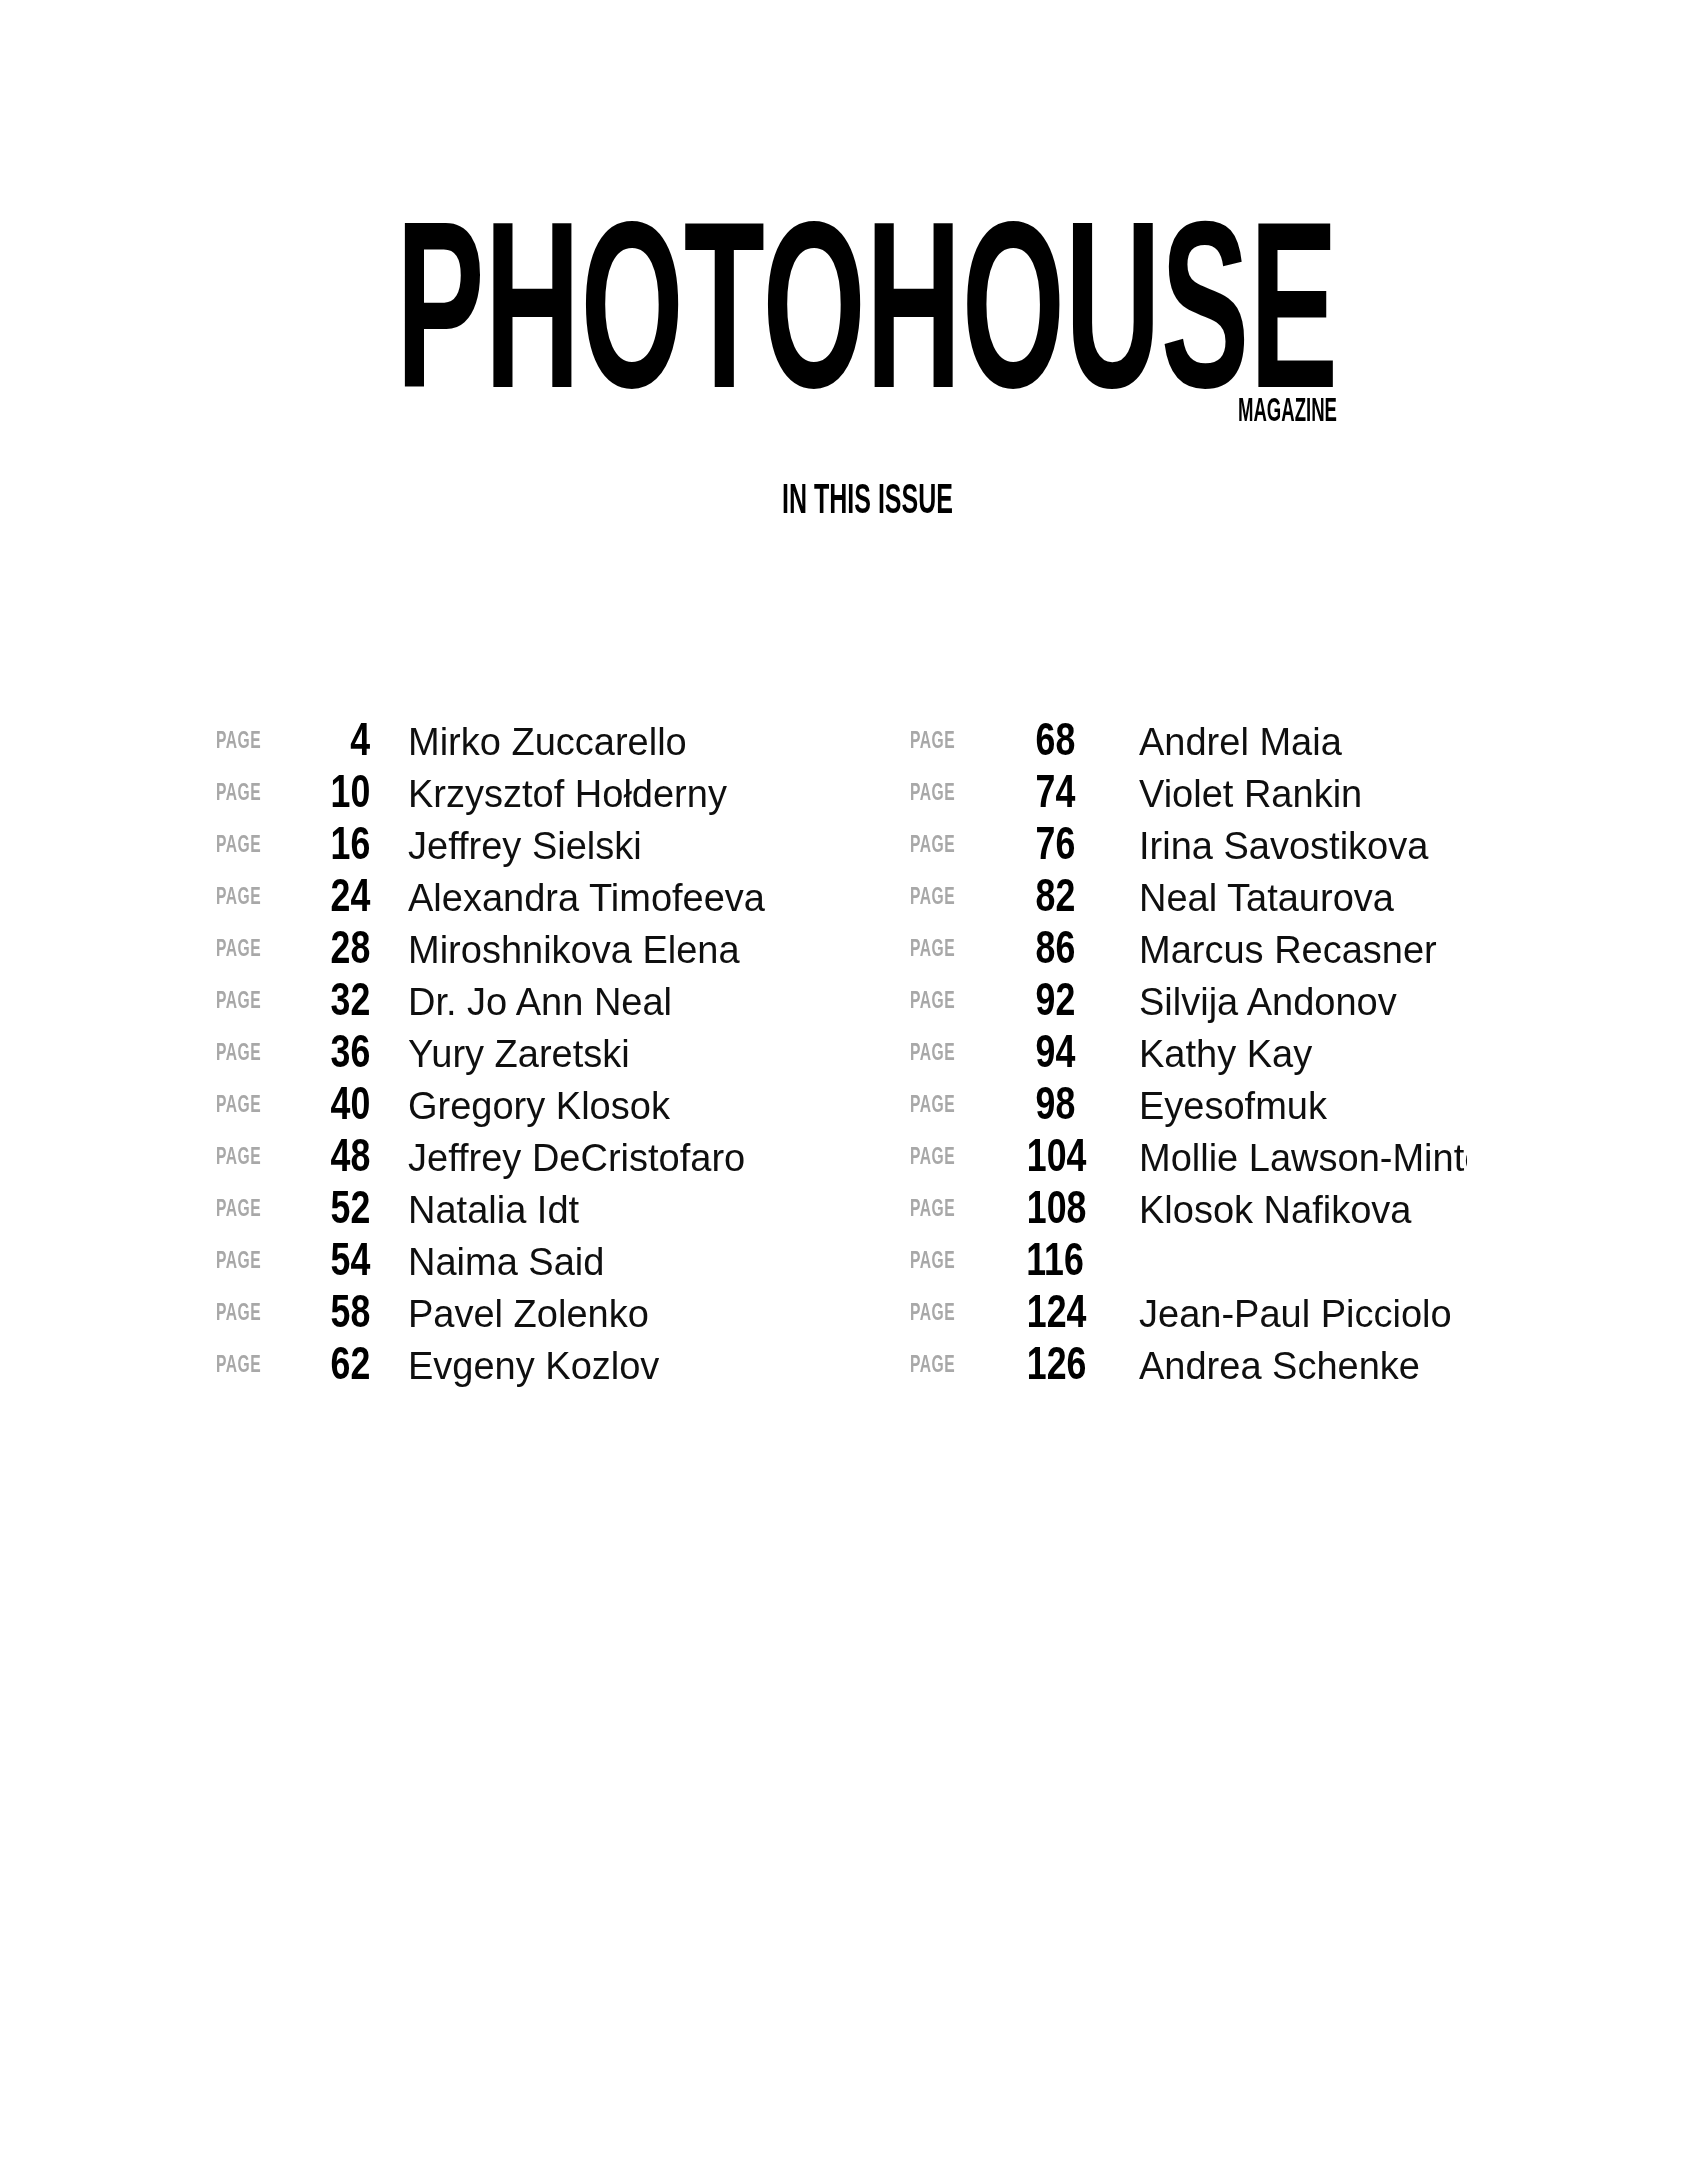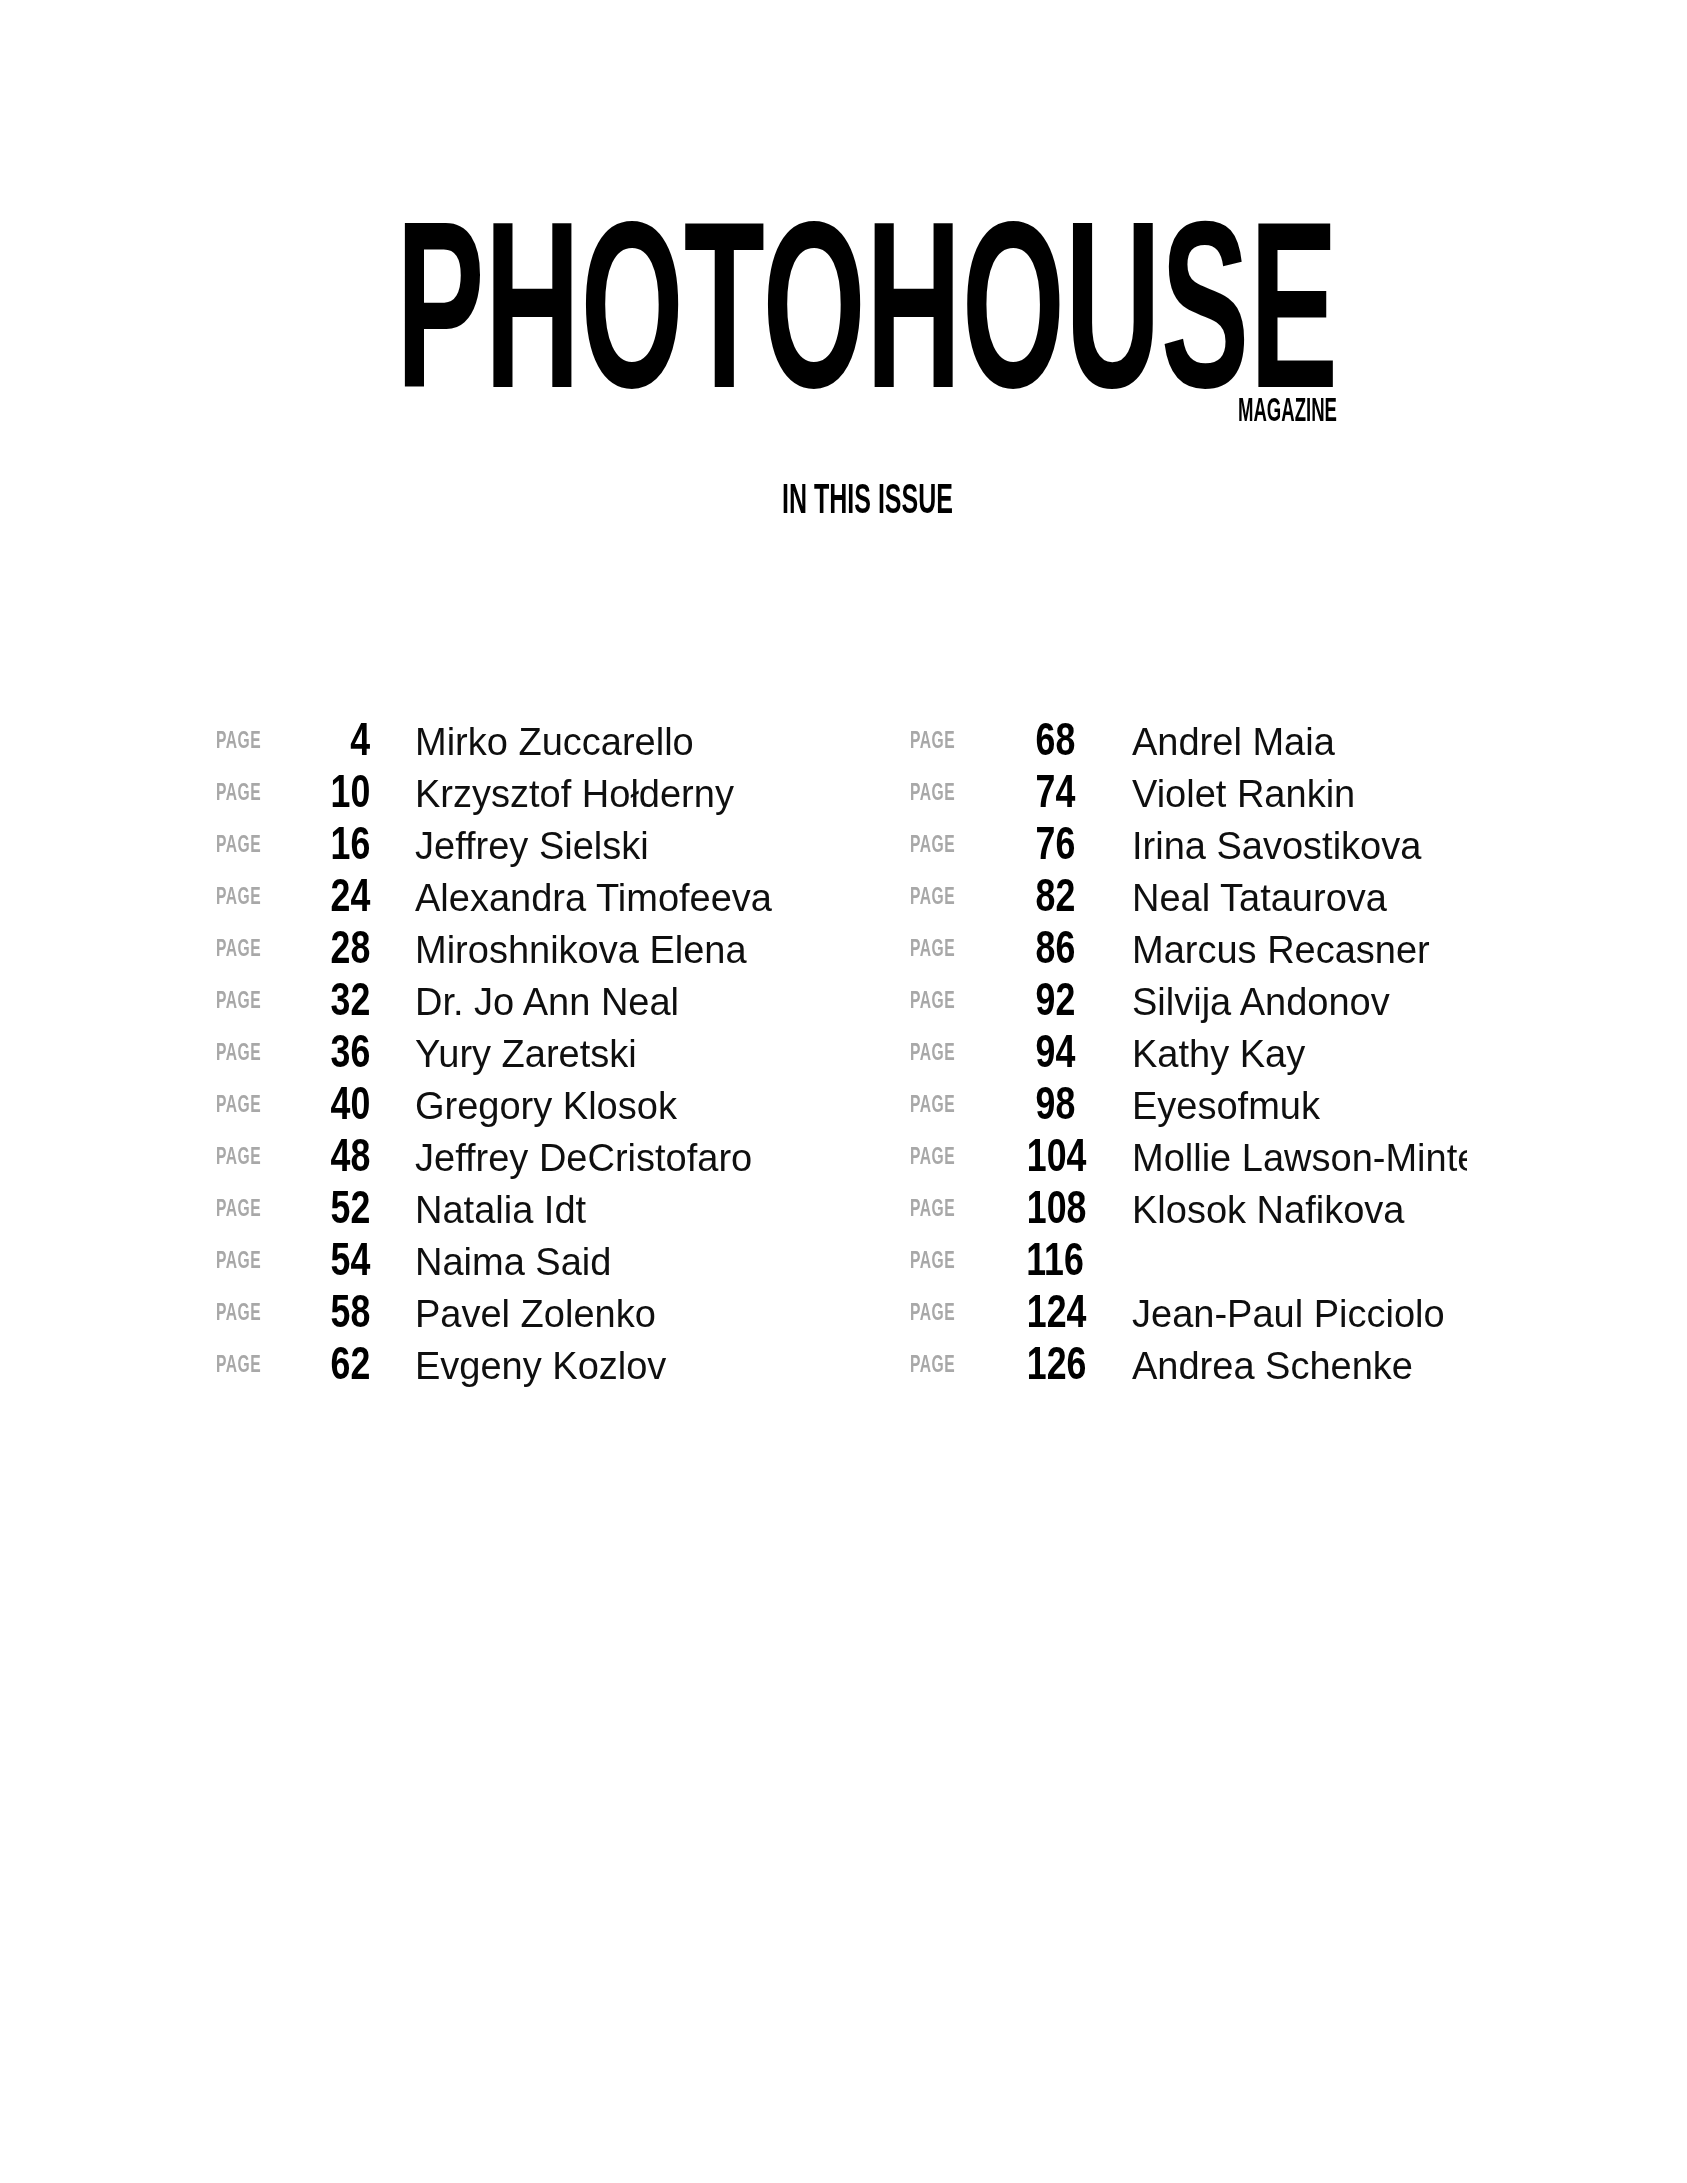--- a/index.html
+++ b/index.html
@@ -62,22 +62,22 @@
     transform:scaleX(0.76);
     transform-origin:right center;
   }
   .name{
     display:inline-block;
     font-size:38px;
     font-weight:400;
     color:#0f0f0f;
     letter-spacing:0;
   }
-  .col-l .name{margin-left:7px;}
-  .col-r .name{margin-left:19px;}
+  .col-l .name{margin-left:0;}
+  .col-r .name{margin-left:26px;}
 </style>
 </head>
 <body>
 
 <div id="page">
 
   <svg id="title-svg" class="abs" width="942" height="212" viewBox="0 0 1424 320">
     <text x="712" y="285" text-anchor="middle" font-size="358" textLength="1424" lengthAdjust="spacingAndGlyphs">PHOTOHOUSE</text>
   </svg>
 

